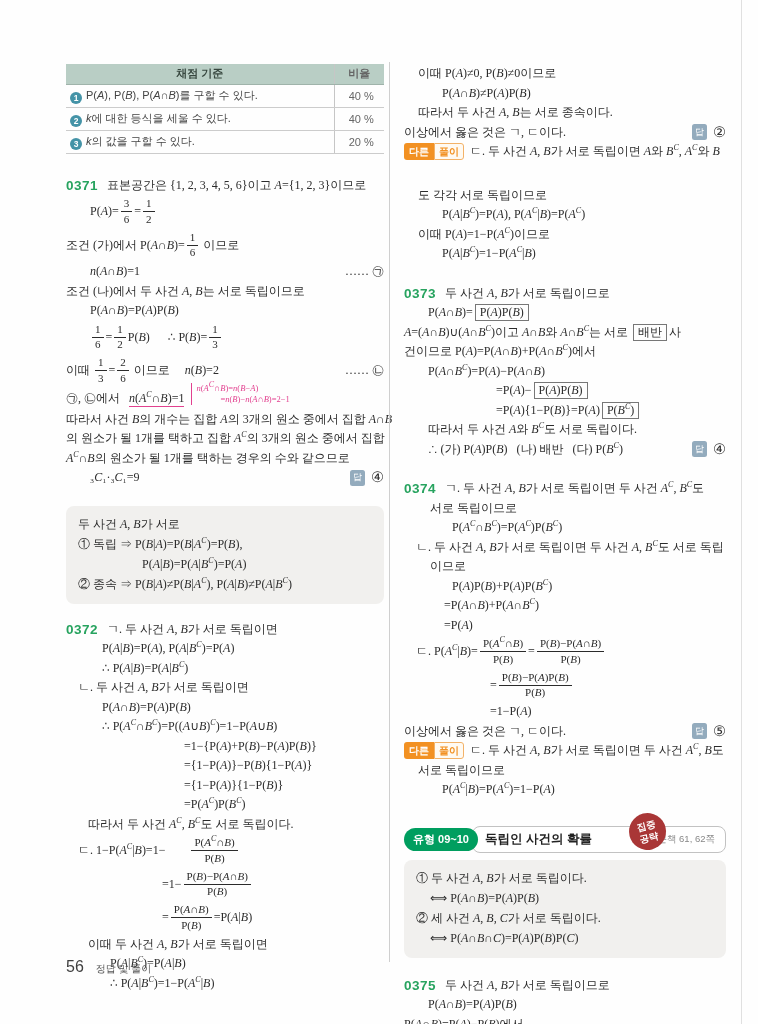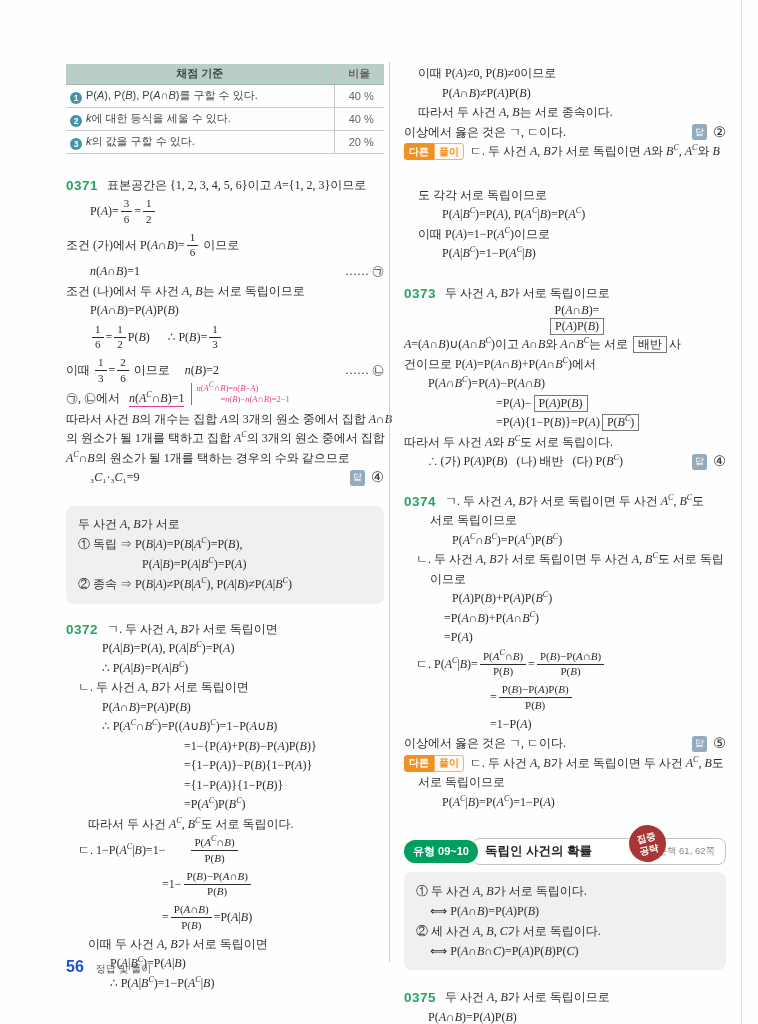--- a/index.html
+++ b/index.html
@@ -78,21 +78,21 @@
   .tb-body { background:#f1f0ee; border-radius:8px; margin-top:7px; padding:9px 12px; }
   .tb-body .ln { min-height:20px; }
   .focus { position:absolute; top:-13px; right:60px; width:37px; height:37px; border-radius:50%;
            background:#a93636; color:#fff; font-family:"Liberation Sans", sans-serif; font-size:9.5px; font-weight:bold;
            display:flex; flex-direction:column; align-items:center; justify-content:center;
            line-height:1.2; transform:rotate(-14deg); z-index:3; }
 
   section.prob { margin-top:16px; }
 
   footer { position:absolute; left:66px; top:958px; display:flex; align-items:baseline; }
-  .pageno { font-family:"Liberation Sans", sans-serif; font-weight:bold; font-size:16px; color:#1d4ed8; }
+  .pageno { font-family:"Liberation Sans", sans-serif; font-weight:normal; font-size:16px; color:#404040; }
   .pagelabel { font-family:"Liberation Sans", sans-serif; font-size:10px; color:#555; margin-left:12px; }
 </style>
 </head>
 <body>
 
 <main>
 
   <div class="col left">
     <table class="grade">
         <tbody>
@@ -292,21 +292,21 @@
           </div>
         </div>
     </section>
 
     <section class="prob" style="margin-top:20px">
       <div>
           <div class="ln" style="padding-left: 0px;">
             <span class="pnum">0373</span>
             <span>두 사건 <i>A</i>, <i>B</i>가 서로 독립이므로</span>
           </div>
-          <div class="ln" style="padding-left: 24px; flex-direction: column;">
+          <div class="ln" style="padding-left: 24px;">
             <span>P(<i>A</i>∩<i>B</i>)=</span>
             <span class="mbox">P(<i>A</i>)P(<i>B</i>)</span>
           </div>
           <div class="ln" style="padding-left: 0px;">
             <span><i>A</i>=(<i>A</i>∩<i>B</i>)∪(<i>A</i>∩<i>B</i><sup><i>C</i></sup>)이고 <i>A</i>∩<i>B</i>와 <i>A</i>∩<i>B</i><sup><i>C</i></sup>는 서로 </span>
             <span class="mbox">배반</span>
             <span>사</span>
           </div>
           <div class="ln" style="padding-left: 0px;">
             <span>건이므로 P(<i>A</i>)=P(<i>A</i>∩<i>B</i>)+P(<i>A</i>∩<i>B</i><sup><i>C</i></sup>)에서</span>
@@ -315,21 +315,21 @@
             <span>P(<i>A</i>∩<i>B</i><sup><i>C</i></sup>)=P(<i>A</i>)−P(<i>A</i>∩<i>B</i>)</span>
           </div>
           <div class="ln" style="padding-left: 92px;">
             <span>=P(<i>A</i>)−</span>
             <span class="mbox">P(<i>A</i>)P(<i>B</i>)</span>
           </div>
           <div class="ln" style="padding-left: 92px;">
             <span>=P(<i>A</i>){1−P(<i>B</i>)}=P(<i>A</i>)</span>
             <span class="mbox">P(<i>B</i><sup><i>C</i></sup>)</span>
           </div>
-          <div class="ln" style="padding-left: 0px;">
+          <div class="ln" style="padding-left: 0px; margin-left: 24px;">
             <span>따라서 두 사건 <i>A</i>와 <i>B</i><sup><i>C</i></sup>도 서로 독립이다.</span>
           </div>
           <div class="ln" style="padding-left: 24px;">
             <span>∴ (가) P(<i>A</i>)P(<i>B</i>)   (나) 배반   (다) P(<i>B</i><sup><i>C</i></sup>)</span>
             <span class="rt"><span class="ansI">답</span><span class="ansN">④</span></span>
           </div>
         </div>
     </section>
 
     <section class="prob" style="margin-top:20px">

